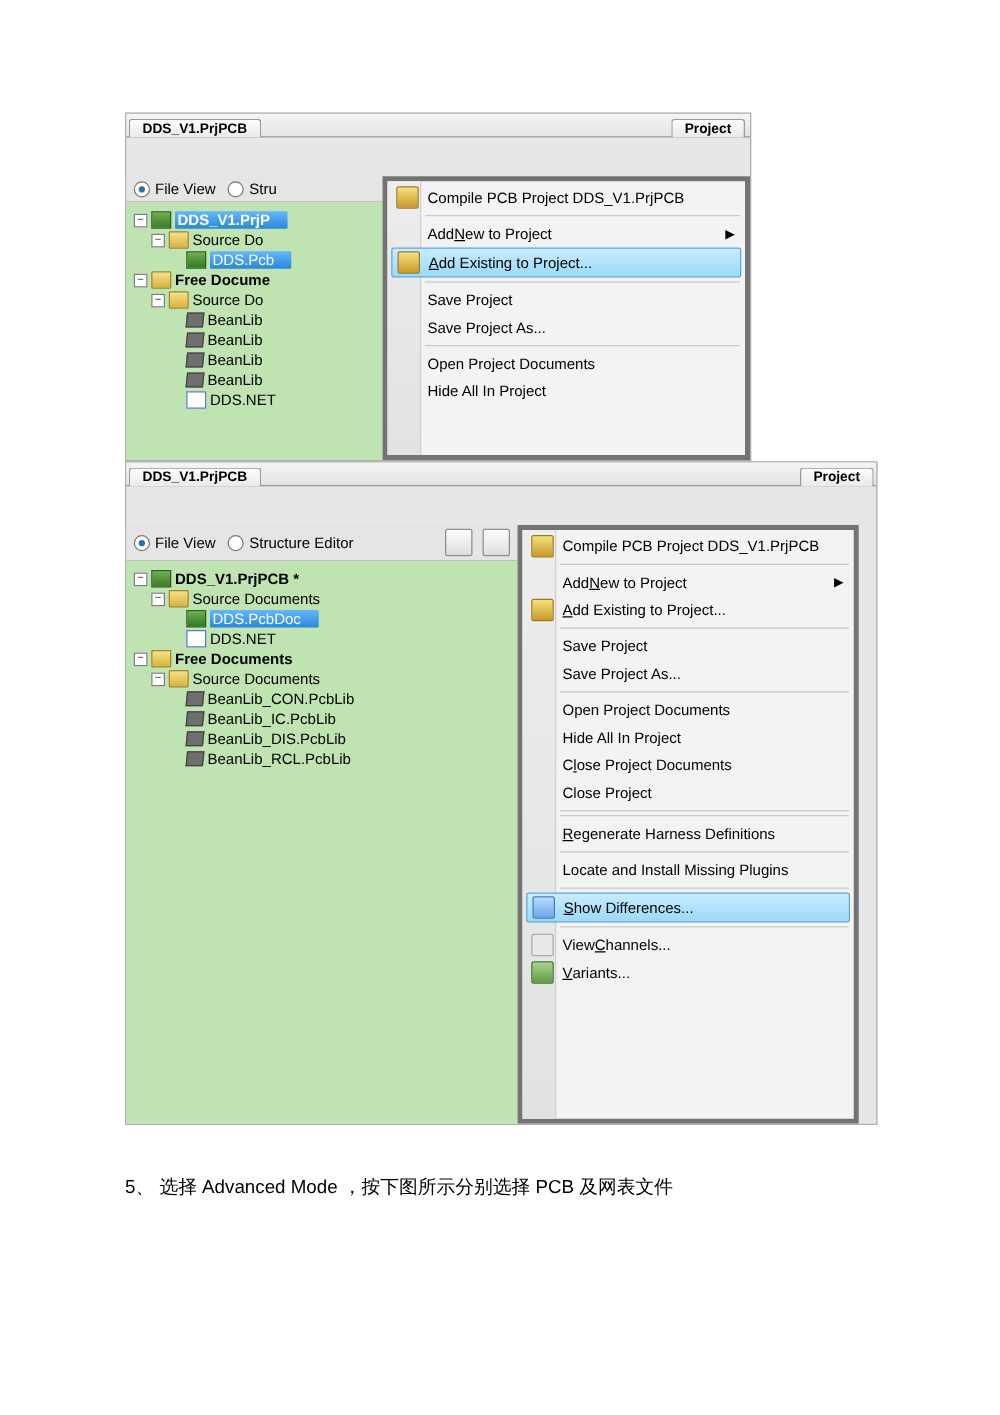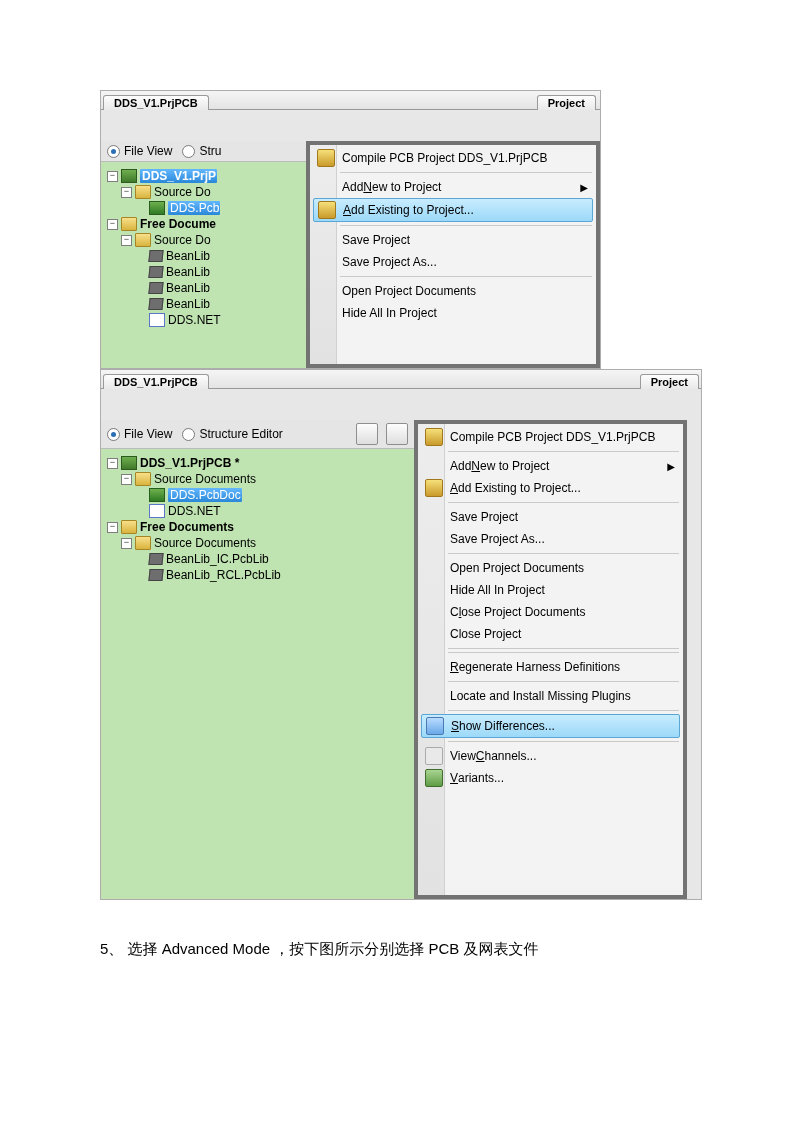--- a/index.html
+++ b/index.html
@@ -97,21 +97,21 @@
   .ico-proj{background:linear-gradient(#6fae4f,#3f7a2b);border:1px solid #2d5a1f;}
   .ico-folder{background:linear-gradient(#f7e08a,#d9b33e);border:1px solid #a68524;border-radius:1px;}
   .ico-pcb{background:linear-gradient(#6fb04e,#2f7a24);border:1px solid #265e1d;}
   .ico-lib{background:#6e6e6e;border:1px solid #444;width:12px;height:10px;transform:skewX(-6deg);}
   .ico-net{background:#fff;border:1px solid #5a77c7;}
 
   .sel-row{
     background:linear-gradient(#63b7ff,#2a88d8);
     color:#fff;
     border-radius:1px;
-    padding-left:2px;padding-right:1px;
+    padding-left:2px;padding-right:14px;
   }
   .bold{font-weight:bold;}
 
   
   .menu {
     background:#f3f3f3;
     border:4px solid #737373;
     padding:2px 2px;
     min-width:210px;
   }
@@ -360,21 +360,35 @@
                     <div class="row">
                       <span class="twist">−</span>
                       <span class="ico ico-folder"></span>
                       <span>Source Documents</span>
                     </div>
                   <ul>
                     <li>
                         <div class="row">
                           <span class="twist none"></span>
                           <span class="ico ico-lib"></span>
+                          <span>BeanLib_CON.PcbLib</span>
+                        </div>
+                      </li>
+                    <li>
+                        <div class="row">
+                          <span class="twist none"></span>
+                          <span class="ico ico-lib"></span>
                           <span>BeanLib_IC.PcbLib</span>
+                        </div>
+                      </li>
+                    <li>
+                        <div class="row">
+                          <span class="twist none"></span>
+                          <span class="ico ico-lib"></span>
+                          <span>BeanLib_DIS.PcbLib</span>
                         </div>
                       </li>
                     <li>
                         <div class="row">
                           <span class="twist none"></span>
                           <span class="ico ico-lib"></span>
                           <span>BeanLib_RCL.PcbLib</span>
                         </div>
                       </li>
                   </ul>

